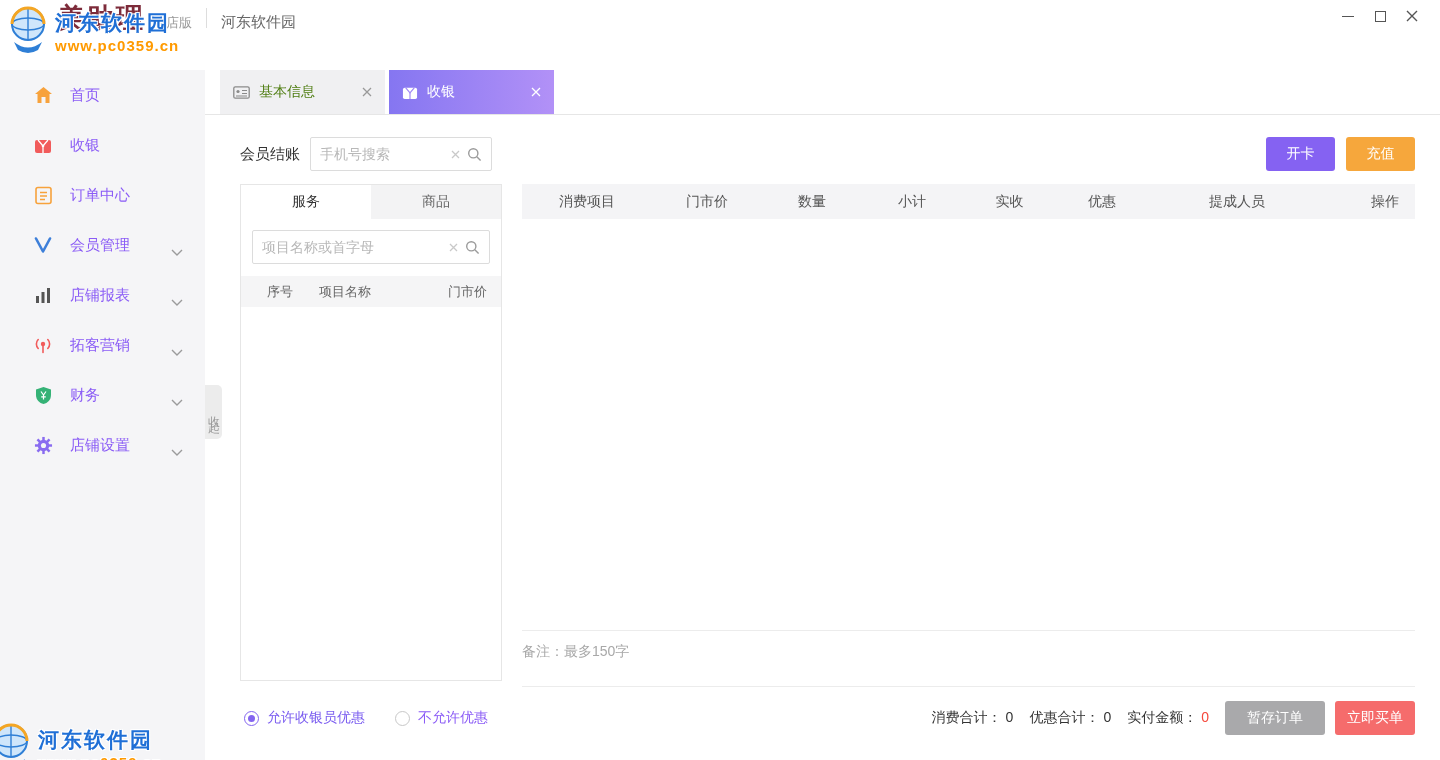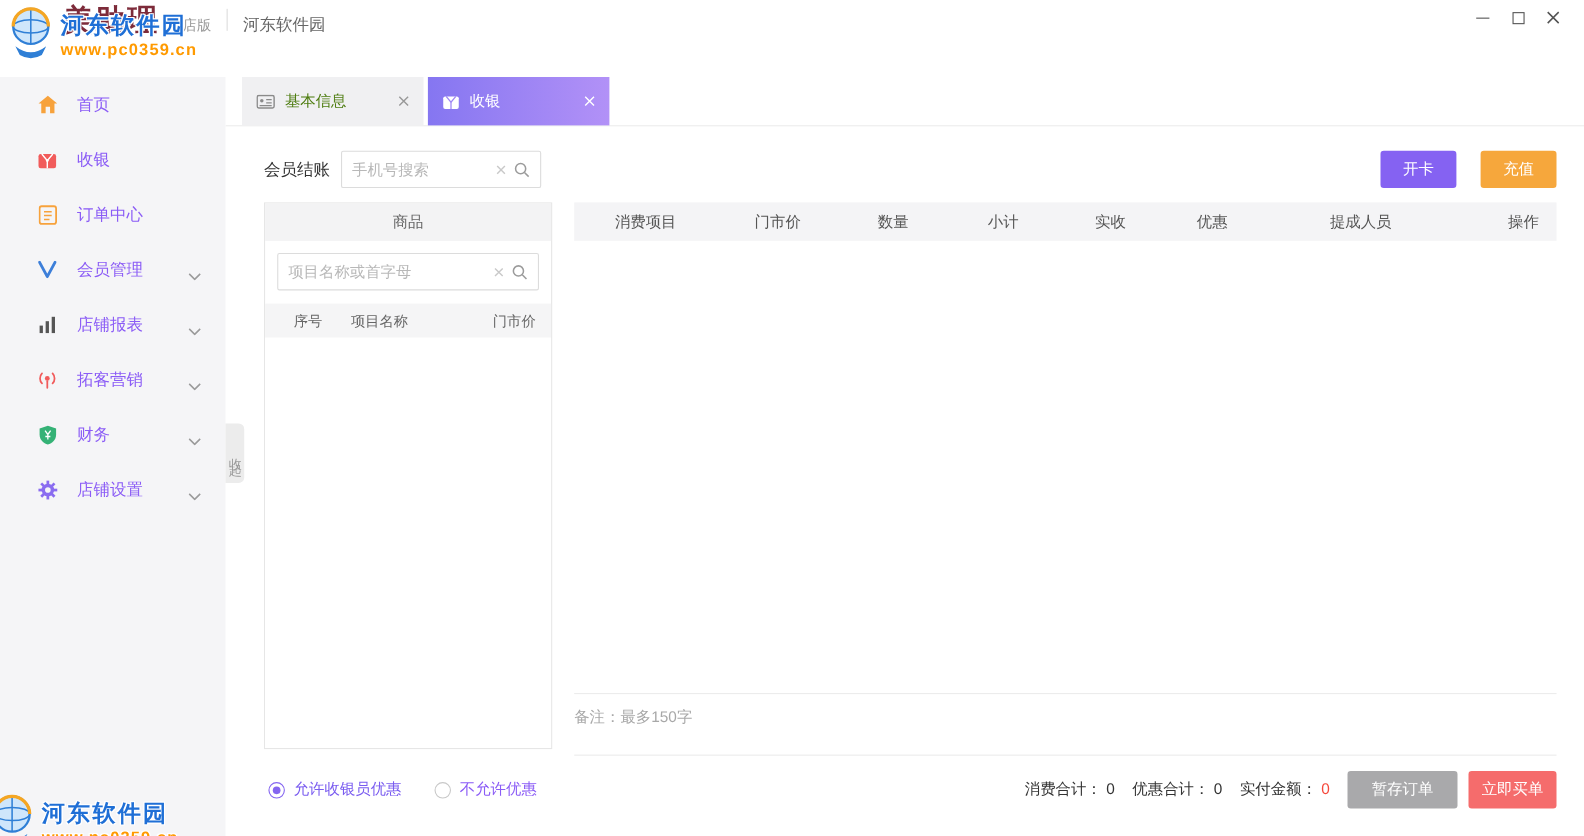--- a/index.html
+++ b/index.html
@@ -41,21 +41,21 @@
   .content { flex:1; padding:22px 25px 0 35px; display:flex; flex-direction:column; background:#fff; }
 
   
   .checkout-row { display:flex; align-items:center; margin-bottom:13px; }
   .checkout-label { font-size:15px; color:#333; margin-right:10px; }
   .search-box { width:182px; height:34px; border:1px solid #dcdcdc; border-radius:2px; display:flex; align-items:center; padding:0 9px; background:#fff; }
   .search-box input { border:0; outline:0; flex:1; font-size:14px; color:#333; min-width:0; background:transparent; font-family:inherit; }
   .search-box input::placeholder { color:#b8b8b8; }
   .sb-clear { display:flex; margin-right:7px; cursor:pointer; }
   .sb-mag { display:flex; cursor:pointer; }
-  .checkout-actions { margin-left:auto; display:flex; gap:22px;border-radius:10px; }
+  .checkout-actions { margin-left:auto; display:flex; gap:11px;border-radius:10px; }
   .btn { height:34px; border:none; border-radius:3px; color:#fff; font-size:14px; cursor:pointer; font-family:inherit; }
   .btn-open { width:69px; background:#8562f2; }
   .btn-recharge { width:69px; background:#f6a73c; }
 
   
   .panels { display:flex; gap:20px; }
   .service-panel { width:262px; flex-shrink:0; border:1px solid #e6e6e6; height:497px; display:flex; flex-direction:column; background:#fff; }
   .sp-tabs { display:flex; height:34px; flex-shrink:0; }
   .sp-tab { flex:1; display:flex; align-items:center; justify-content:center; font-size:14px; cursor:pointer; }
   .sp-tab.active { background:#fff; color:#333; }
@@ -309,20 +309,21 @@
           <div class="checkout-actions">
             <button class="btn btn-open">开卡</button>
             <button class="btn btn-recharge">充值</button>
           </div>
         </div>
 
         <div class="panels">
 
           <div class="service-panel">
             <div class="sp-tabs">
+              <div class="sp-tab active">服务</div>
               <div class="sp-tab inactive">商品</div>
             </div>
             <div class="sp-search">
               <input type="text" placeholder="项目名称或首字母" style="">
               <span class="sb-clear">
                 <svg width="9" height="9" viewBox="0 0 9 9">
                     <path d="M1 1 L8 8 M8 1 L1 8" stroke="#c9c9c9" stroke-width="1.3"></path>
                   </svg>
               </span>
               <span class="sb-mag">

